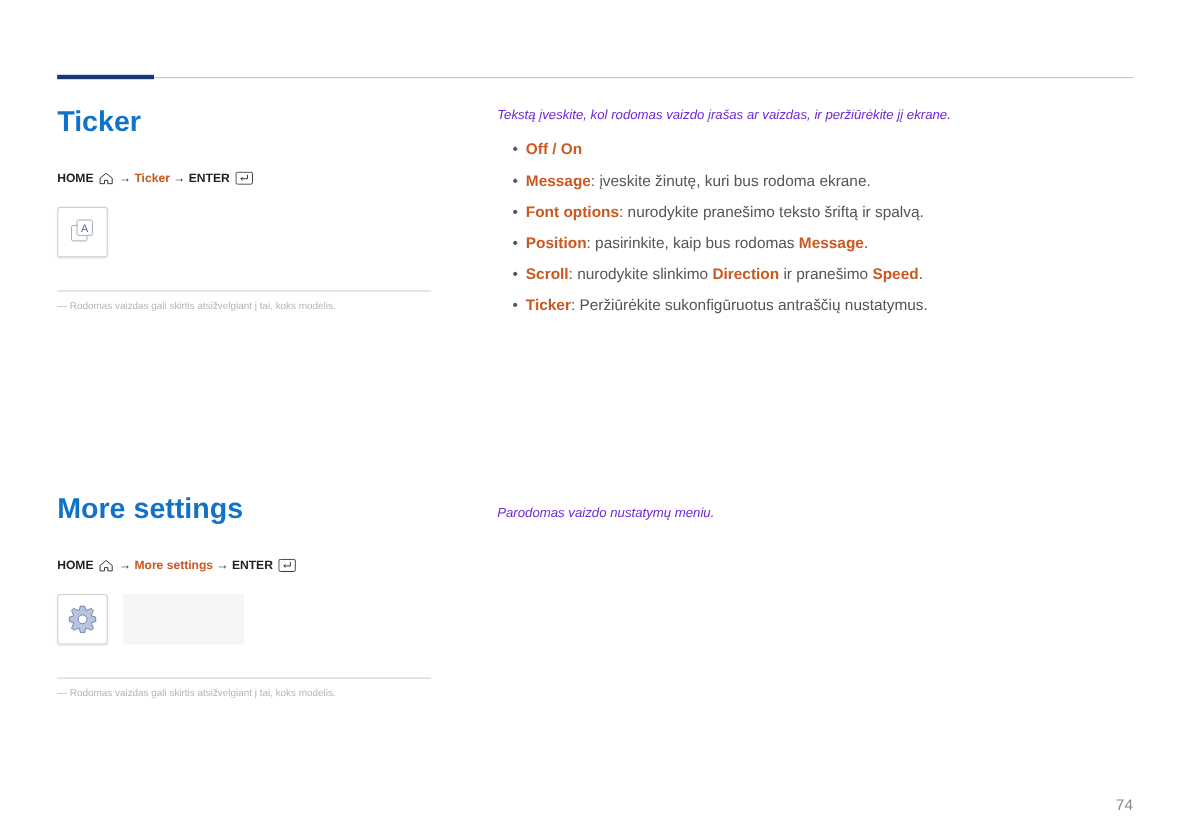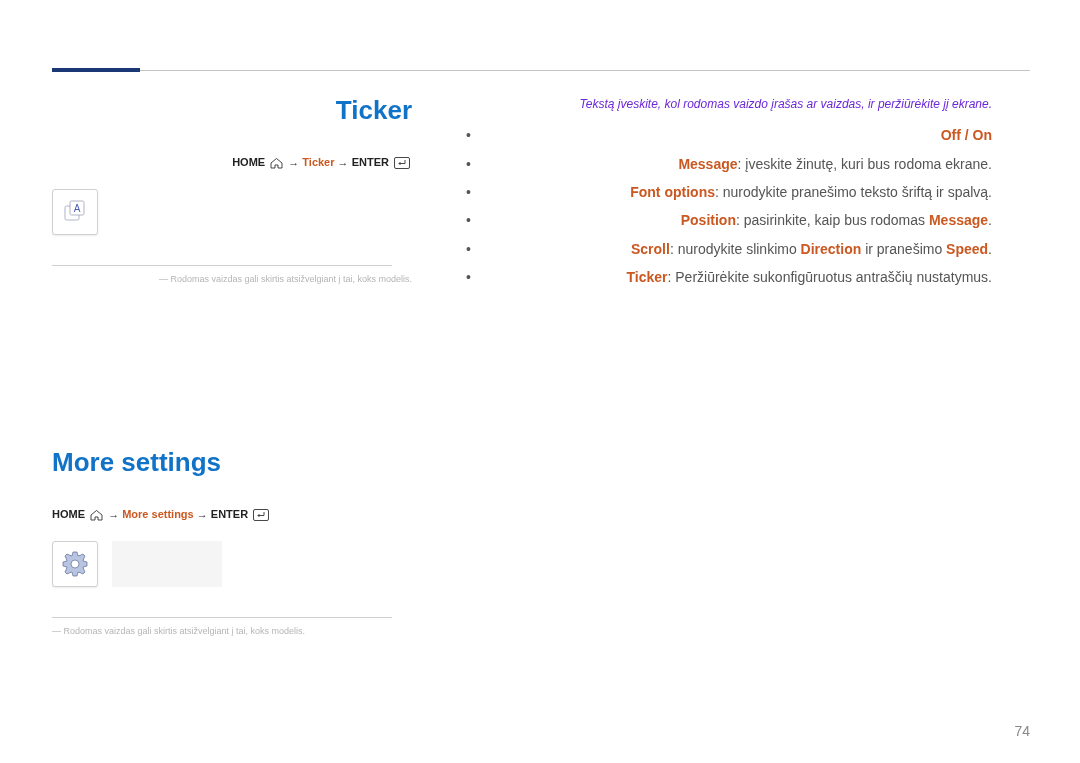--- a/index.html
+++ b/index.html
@@ -25,21 +25,21 @@
     left: 52px;
     width: 88px;
     height: 4px;
     background: #1a3875;
   }
   .section {
     position: absolute;
     left: 52px;
     width: 980px;
   }
-  .section-ticker { top: 95px; text-align: right; }
+  .section-ticker { top: 95px; }
   .section-more { top: 447px; }
   .left-col {
     float: left;
     width: 360px;
   }
   .right-col {
     float: left;
     width: 580px;
     padding-left: 40px;
     font-size: 12px;
@@ -221,15 +221,18 @@
           </g>
         </svg>
       </div>
       <div class="tile-gap"></div>
     </div>
 
     <div class="rule-small"></div>
     <div class="footnote">Rodomas vaizdas gali skirtis atsižvelgiant į tai, koks modelis.</div>
   </div>
 
+  <div class="right-col">
+    <div class="lead" style="margin-top:10px">Parodomas vaizdo nustatymų meniu.</div>
+  </div>
 </div>
 
 <div class="page-num">74</div>
 
 </body></html>

